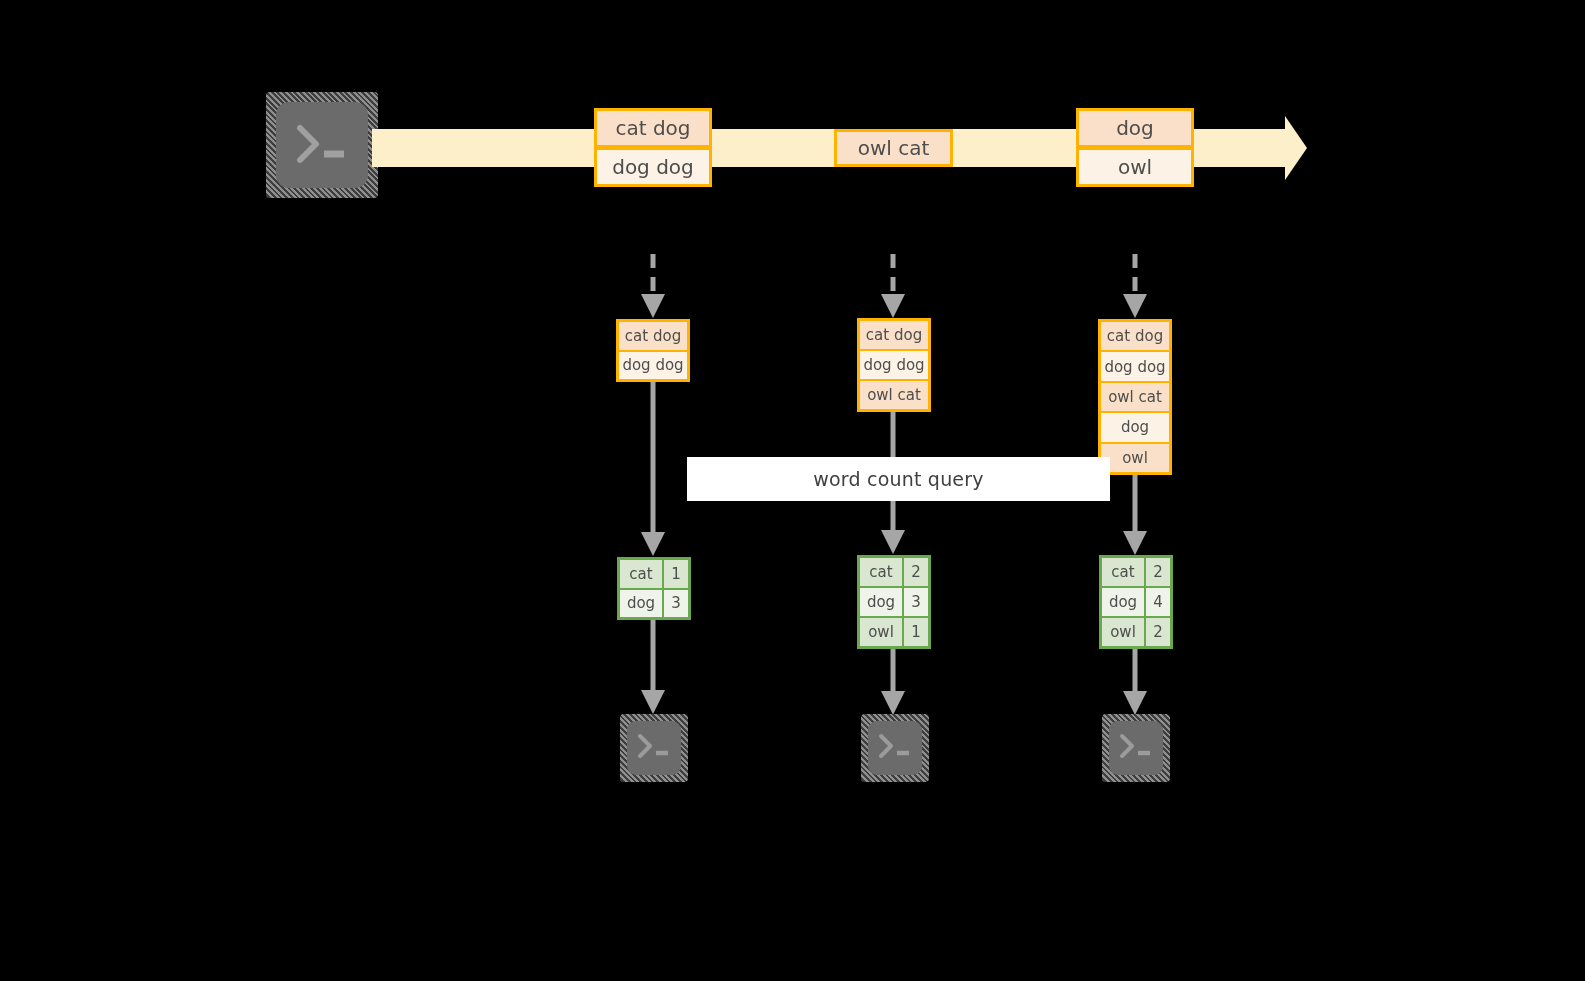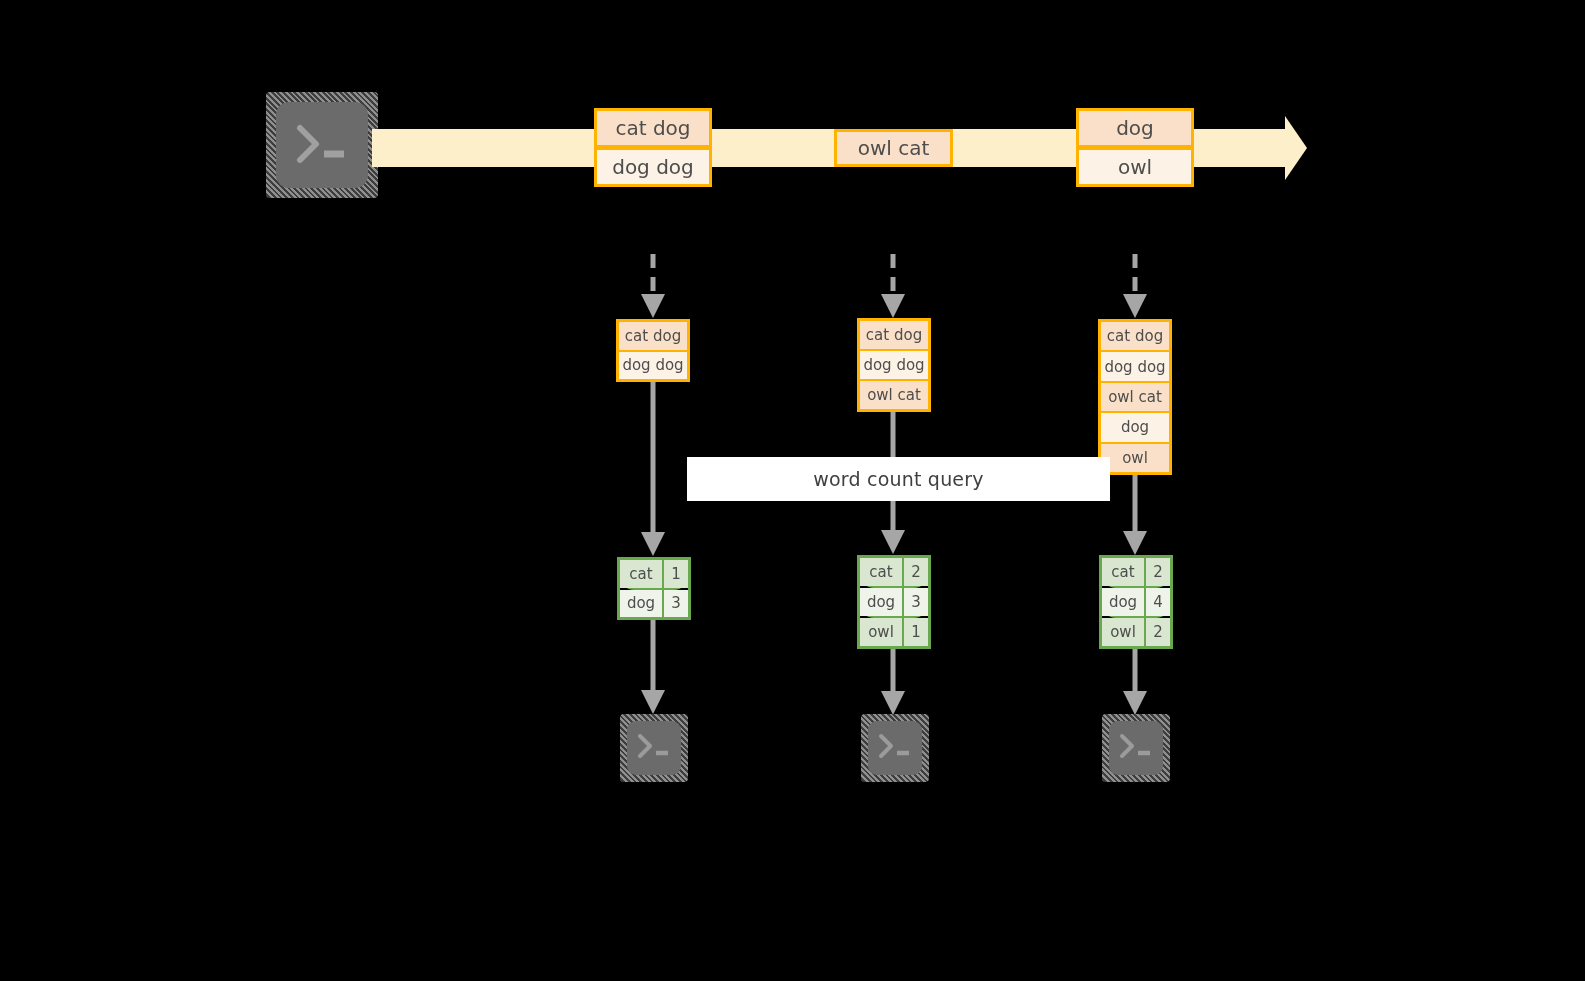--- a/index.html
+++ b/index.html
@@ -104,21 +104,20 @@
     position: absolute;
     box-sizing: border-box;
     border: 3px solid #6aa84f;
     display: flex;
     flex-direction: column;
   }
   .result .rrow {
     flex: 1 1 0;
     display: flex;
     border-bottom: 2px solid #6aa84f;
-    border-radius: 14px;
   }
   .result .rrow:last-child { border-bottom: none; }
   .result .rrow.dark  .cell { background: #d9e7d0; }
   .result .rrow.light .cell { background: #eef4ea; }
   .result .cell {
     display: flex;
     align-items: center;
     justify-content: center;
     color: #4d4d4d;
     font-size: 15px;

